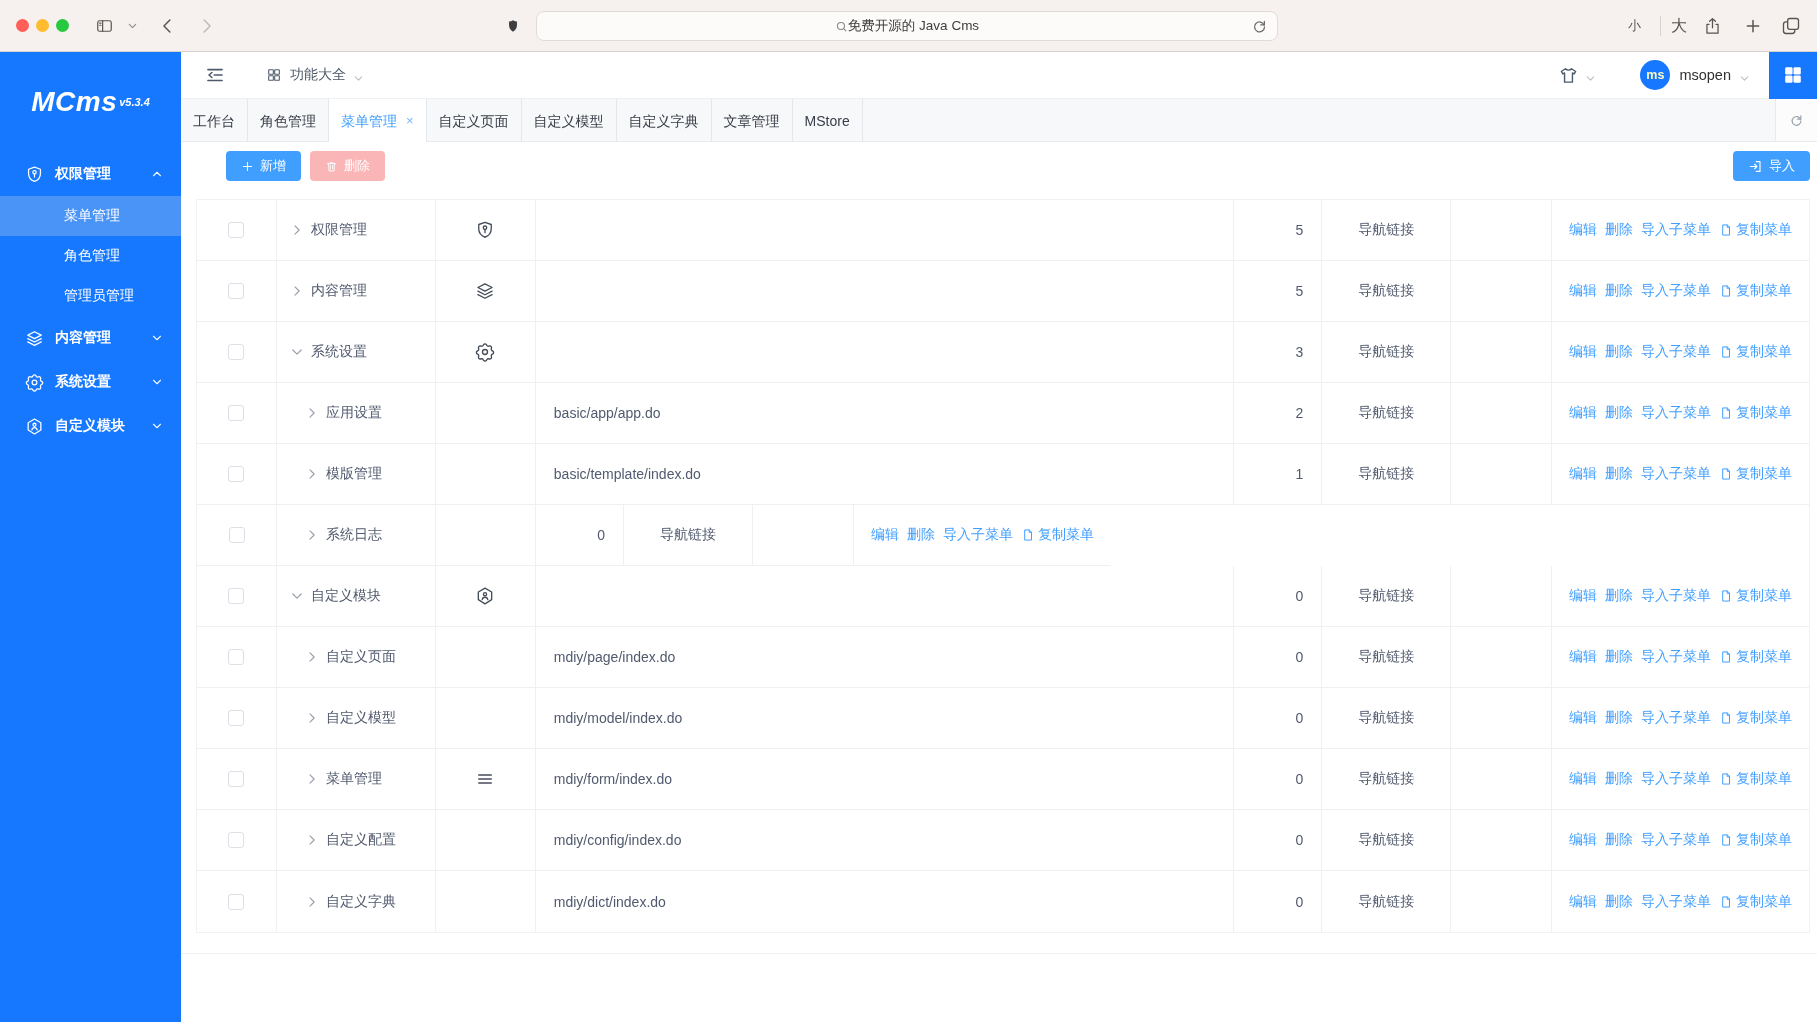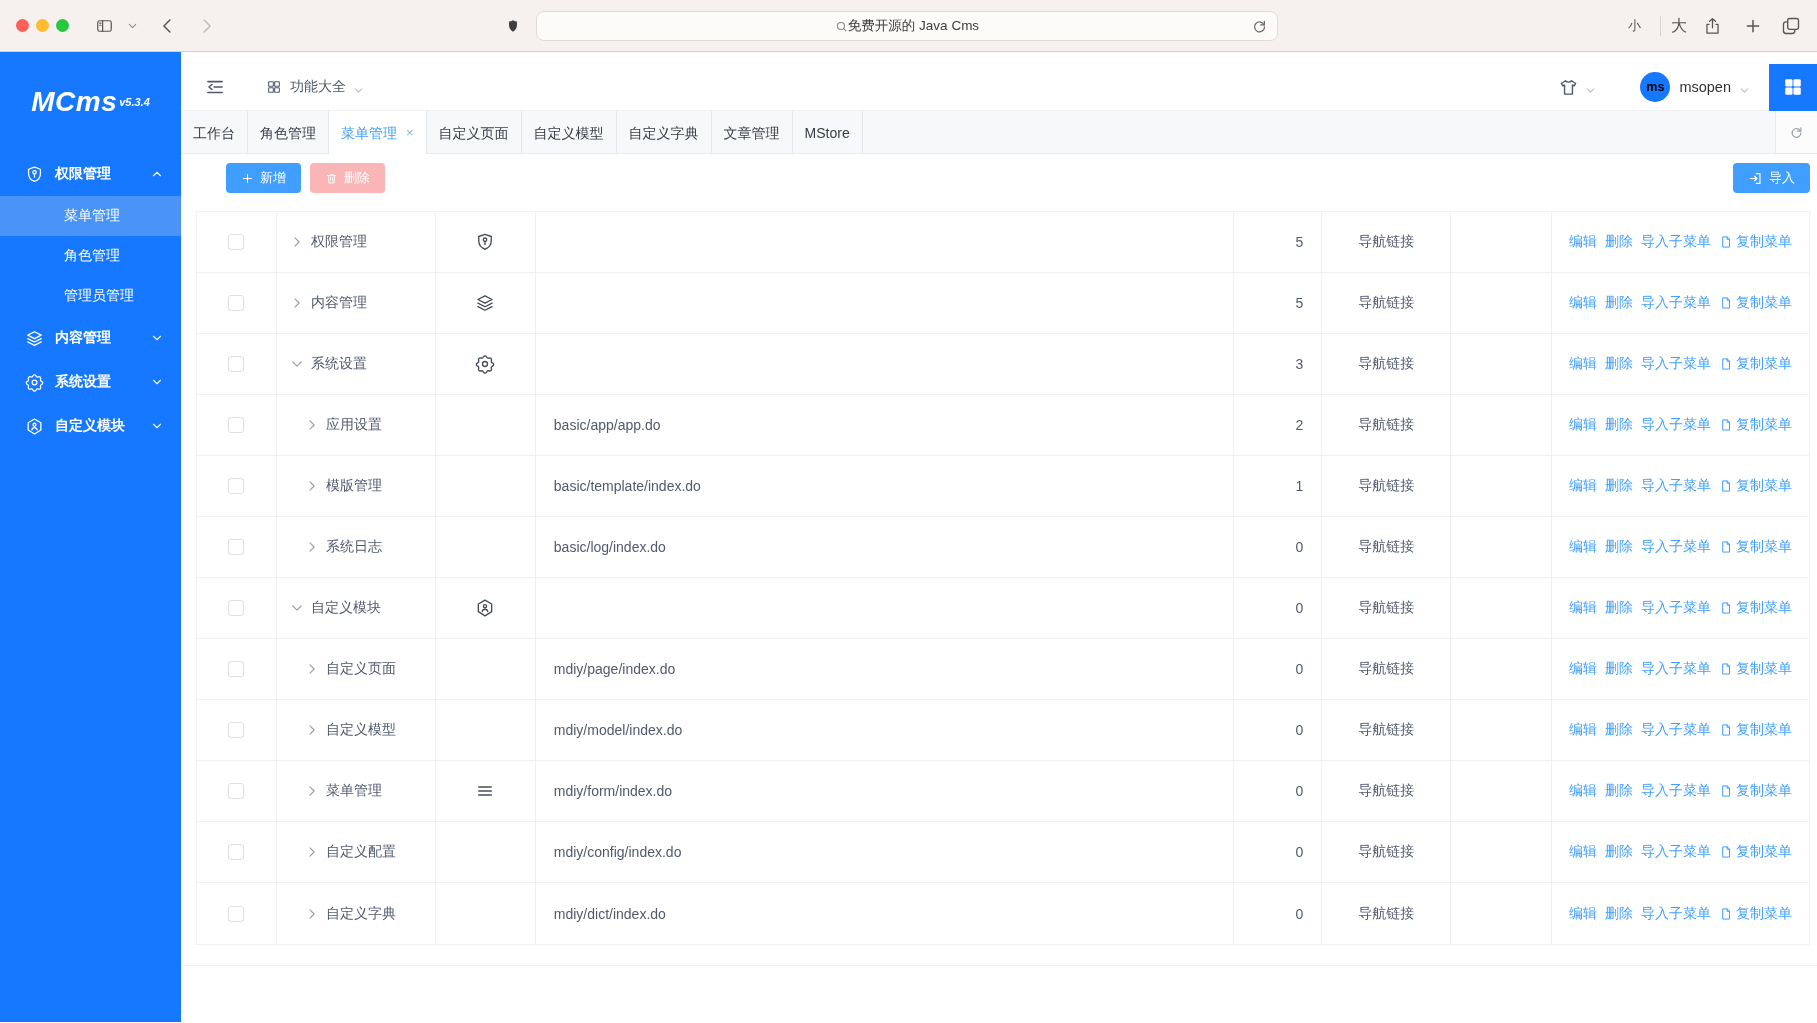--- a/index.html
+++ b/index.html
@@ -36,32 +36,32 @@
   .side-group .gl { margin-left:11px; font-size:14px; font-weight:700; }
   .side-group .gc { margin-left:auto; width:12px; height:12px; color:rgba(255,255,255,.95); }
   .side-child { height:40px; display:flex; align-items:center; padding-left:64px; font-size:14px; cursor:pointer; }
   .side-child.active { background:#4a94f8; }
   .icon-wrap svg, .side-group svg, .side-child svg { width:100%; height:100%; display:block; }
 
   
   .main { flex:1; display:flex; flex-direction:column; min-width:0; }
 
   
-  .hdr { height:47px; background:#fff; border-bottom:1px solid #eef0f3; display:flex; align-items:center; padding-left:24px; position:relative;margin-top:12px; }
+  .hdr { height:47px; background:#fff; border-bottom:1px solid #eef0f3; display:flex; align-items:center; padding-left:24px; position:relative; }
   .hdr-fold { width:20px; height:20px; color:#4e5969; cursor:pointer; }
   .hdr-nav { display:flex; align-items:center; margin-left:41px; cursor:pointer; }
   .hdr-nav .ni { width:16px; height:16px; color:#4e5969; }
   .hdr-nav .nl { margin-left:8px; font-size:14px; color:#4e5969; }
   .hdr-nav .nc { margin-left:7px; width:11px; height:11px; color:#b6bcc6; }
   .hdr-right { margin-left:auto; display:flex; align-items:center; height:100%; }
   .theme-btn { display:flex; align-items:center; cursor:pointer; color:#4e5969; }
   .theme-btn .ti { width:21px; height:21px; }
   .theme-btn .tc { width:11px; height:11px; color:#b6bcc6; margin-left:6px; }
   .user-box { display:flex; align-items:center; margin-left:44px; cursor:pointer; }
-  .avatar { width:30px; height:30px; border-radius:50%; background:#1677ff; color:#000000; font-size:12.5px; font-weight:700; display:flex; align-items:center; justify-content:center; }
+  .avatar { width:30px; height:30px; border-radius:50%; background:#1677ff; color:#fef9c3; font-size:12.5px; font-weight:700; display:flex; align-items:center; justify-content:center; }
   .uname { margin-left:9px; font-size:14.5px; color:#303133; }
   .user-box .uc { width:11px; height:11px; color:#b6bcc6; margin-left:8px; }
   .apps-btn { width:48px; height:47px; background:#1677ff; margin-left:19px; display:flex; align-items:center; justify-content:center; cursor:pointer; }
   .apps-btn .ai { width:22px; height:22px; color:#fff; }
 
   
   .tabbar { height:43px; background:#f7f8fa; border-bottom:1px solid #e8eaec; display:flex; position:relative; }
   .tab { height:43px; line-height:42px; padding:0 12px; font-size:14px; color:#383d47; border-right:1px solid #e4e7eb; cursor:pointer; white-space:nowrap; display:flex; align-items:center; background:transparent; }
   .tab.active { background:#fff; color:#409eff; }
   .tab .x { margin-left:9px; font-size:13px; color:#74b6fb; }
@@ -544,21 +544,20 @@
                 </div>
                 <div class="td c-title lvl1">
                   <span class="caret">
                     <svg viewBox="0 0 24 24" fill="none" stroke="currentColor" stroke-width="1.8" stroke-linecap="round" stroke-linejoin="round">
                       <path d="m9 5.8 6.2 6.2L9 18.2"></path>
                     </svg>
                   </span>
                   <span class="row-title">系统日志</span>
                 </div>
                 <div class="td c-icon"></div>
-                <div class="td c-link">basic/log/index.do</div>
                 <div class="td c-sort">0</div>
                 <div class="td c-type">导航链接</div>
                 <div class="td c-ext"></div>
                 <div class="td c-ops">
                   <span class="op-link">编辑</span>
                   <span class="op-link">删除</span>
                   <span class="op-link">导入子菜单</span>
                   <span class="op-link"><span class="op-doc">
                       <svg viewBox="0 0 24 24" fill="none" stroke="currentColor" stroke-width="1.7" stroke-linecap="round" stroke-linejoin="round">
                         <path d="M7 3.3h7.2l3.8 3.8V20.7H7Z"></path>

